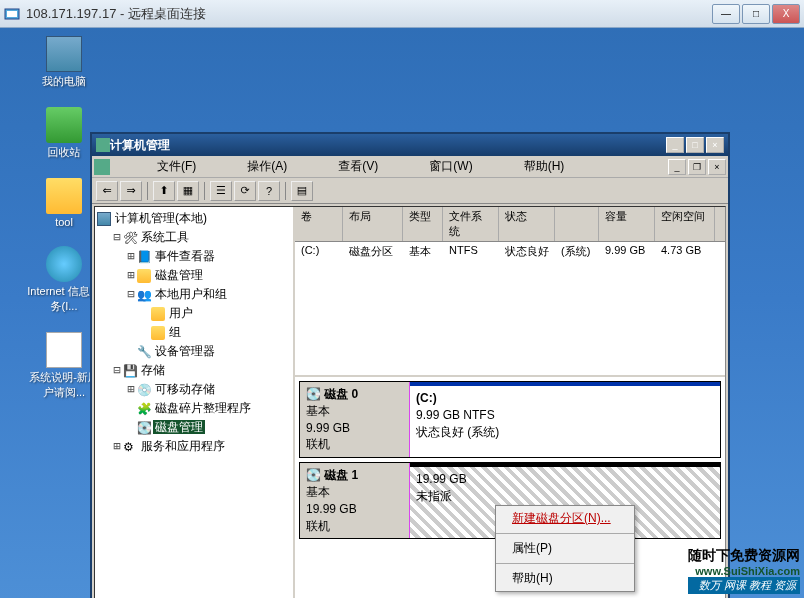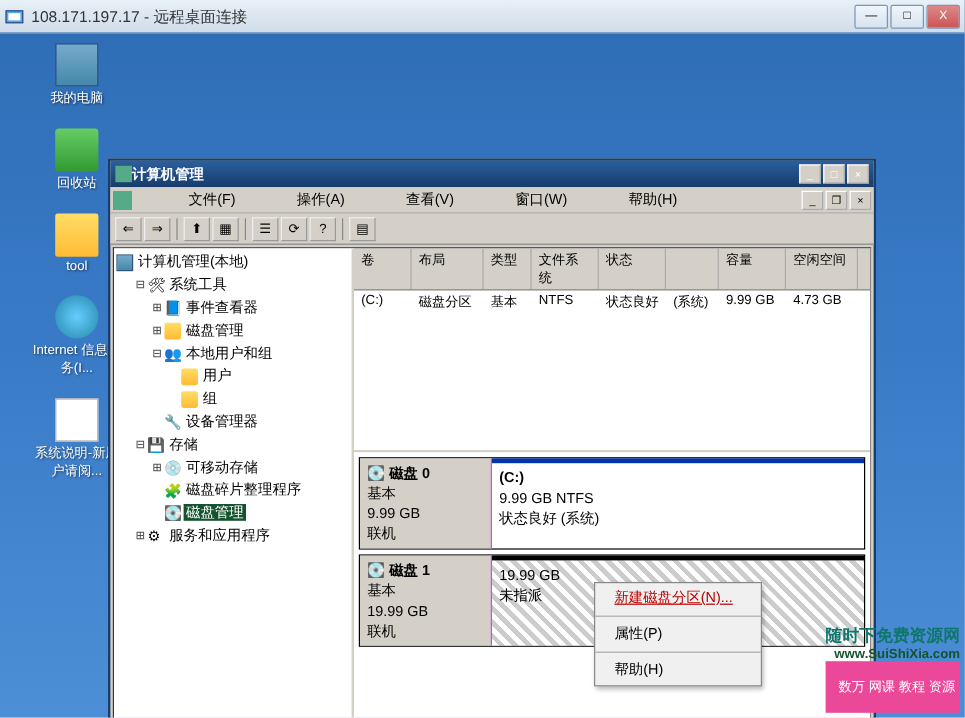--- a/index.html
+++ b/index.html
@@ -67,23 +67,23 @@
     .legend .sw { display:inline-block;width:12px;height:12px;margin-right:3px;vertical-align:middle; }
     
     
     .context-menu { position: absolute; background: #f0f0f0; border: 1px solid #888; box-shadow: 2px 2px 4px rgba(0,0,0,.3); z-index: 100; min-width: 140px; }
     .context-menu .cmi { padding: 4px 16px; cursor: pointer; font-size:12px; }
     .context-menu .cmi.hl { color: #b00; text-decoration: underline; }
     .context-menu hr { border:none; border-top:1px solid #aaa; margin:2px 0; }
     
     
     .watermark { position: absolute; right: 4px; bottom: 4px; text-align: right; }
-    .watermark .l1 { font-size: 14px; color: #0f766e; font-weight: bold; margin-top: 12px; }
+    .watermark .l1 { font-size: 14px; color: #000000; font-weight: bold; margin-top: 12px; }
     .watermark .l2 { font-size: 11px; color: #14532d; font-weight: bold; }
-    .watermark .l3 { font-size: 11px; background:#ec4899; color:#fff; padding:14px 4px; }
+    .watermark .l3 { font-size: 11px; background:#0369a1; color:#fff; padding:1px 4px;font-style:italic; }
     
     .ico-computer{background:linear-gradient(#7ac,#48a);border:1px solid #357;}
     .ico-recycle{background:linear-gradient(#6c6,#393);border-radius:3px;}
     .ico-folder{background:linear-gradient(#fd6,#fb3);border-radius:2px;}
     .ico-globe{background:radial-gradient(#6cf,#28a);border-radius:50%;}
     .ico-text{background:#fff;border:1px solid #aaa;}
   </style>
 </head>
 <body>
 
@@ -246,21 +246,21 @@
               <div class="disk-vol unassigned">
                 <div>19.99 GB</div>
                 <div>未指派</div>
               </div>
             </div>
             <div class="legend">
               <span><span class="sw" style="background:#000"></span><span>未指派</span></span>
               <span><span class="sw" style="background:#0033aa"></span><span>主要磁盘分区</span></span>
             </div>
 
-            <div class="context-menu" style="left:200px; top:108px;">
+            <div class="context-menu" style="left:200px; top:128px;">
               <div class="cmi hl">新建磁盘分区(N)...</div>
               <hr>
               <div class="cmi">属性(P)</div>
               <hr>
               <div class="cmi">帮助(H)</div>
             </div>
           </div>
         </div>
       </div>
     </div>

